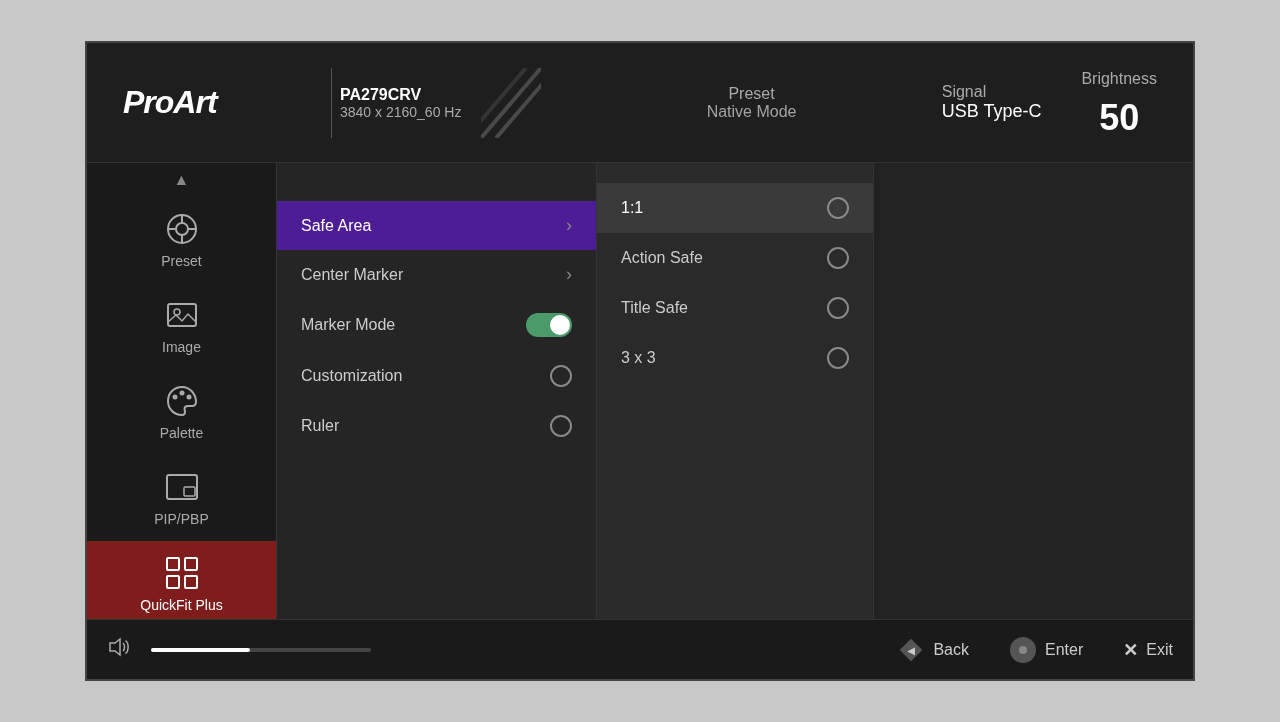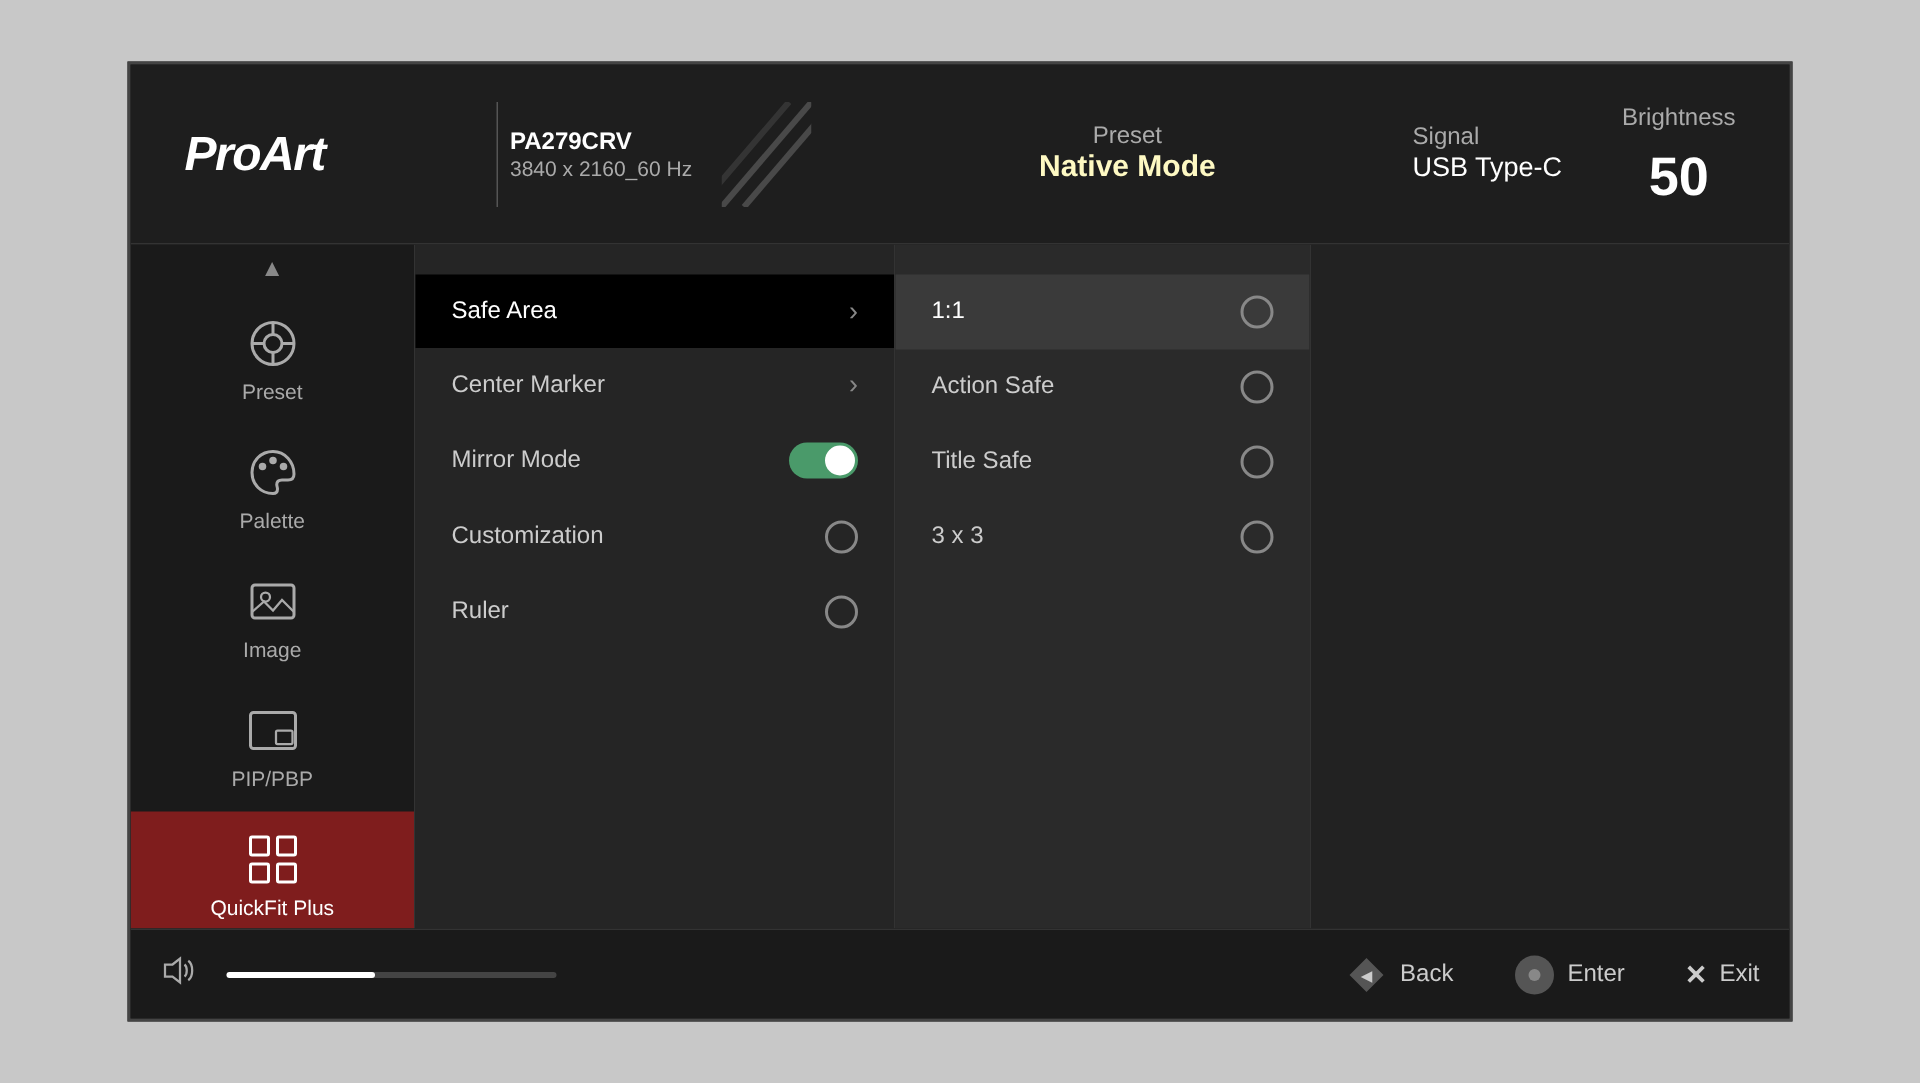--- a/index.html
+++ b/index.html
@@ -96,23 +96,23 @@
       flex-direction: column;
       align-items: center;
     }
 
     .preset-label {
       color: #aaa;
       font-size: 16px;
     }
 
     .preset-value {
-      color: #fef9c3;
-      font-size: 20px;
-      font-weight: bold;
+      color: #a3a3a3;
+      font-size: 16px;
+      font-weight: normal;
     }
 
     .signal-section {
       display: flex;
       flex-direction: column;
       align-items: flex-start;
       margin-right: 40px;
     }
 
     .signal-label {
@@ -222,22 +222,23 @@
       display: flex;
       align-items: center;
       justify-content: space-between;
       padding: 14px 24px;
       color: #ccc;
       cursor: pointer;
       font-size: 16px;
     }
 
     .menu-item.highlighted {
-      background: #000000;
-      color: #fff;
+      background: #4c1d95;
+      color: #fff;
+      margin-top: 18px;
     }
 
     .menu-item-right {
       display: flex;
       align-items: center;
       gap: 8px;
     }
 
     .arrow-icon {
       color: #888;
@@ -410,38 +411,38 @@
             <line x1="4" y1="18" x2="12" y2="18" stroke="#aaa" stroke-width="2"></line>
             <line x1="24" y1="18" x2="32" y2="18" stroke="#aaa" stroke-width="2"></line>
           </svg>
         </div>
         <span class="sidebar-label">Preset</span>
       </div>
 
       <div class="sidebar-item">
         <div class="sidebar-icon">
           <svg viewBox="0 0 36 36" fill="none" xmlns="http://www.w3.org/2000/svg">
+            <rect x="4" y="7" width="28" height="22" rx="2" stroke="#aaa" stroke-width="2"></rect>
+            <circle cx="13" cy="15" r="3" stroke="#aaa" stroke-width="1.5"></circle>
+            <path d="M4 25 L12 18 L18 24 L24 17 L32 25" stroke="#aaa" stroke-width="1.5" fill="none"></path>
+          </svg>
+        </div>
+        <span class="sidebar-label">Image</span>
+      </div>
+
+      <div class="sidebar-item">
+        <div class="sidebar-icon">
+          <svg viewBox="0 0 36 36" fill="none" xmlns="http://www.w3.org/2000/svg">
             <path d="M18 4 C10 4 4 10 4 18 C4 26 10 32 18 32 C20 32 21 31 21 29 C21 28 20.5 27 20.5 26 C20.5 24 22 23 24 23 L28 23 C30.5 23 32 21.5 32 19 C32 11 26 4 18 4Z" stroke="#aaa" stroke-width="2" fill="none"></path>
             <circle cx="11" cy="14" r="2.5" fill="#aaa"></circle>
             <circle cx="18" cy="10" r="2.5" fill="#aaa"></circle>
             <circle cx="25" cy="14" r="2.5" fill="#aaa"></circle>
           </svg>
         </div>
         <span class="sidebar-label">Palette</span>
-      </div>
-
-      <div class="sidebar-item">
-        <div class="sidebar-icon">
-          <svg viewBox="0 0 36 36" fill="none" xmlns="http://www.w3.org/2000/svg">
-            <rect x="4" y="7" width="28" height="22" rx="2" stroke="#aaa" stroke-width="2"></rect>
-            <circle cx="13" cy="15" r="3" stroke="#aaa" stroke-width="1.5"></circle>
-            <path d="M4 25 L12 18 L18 24 L24 17 L32 25" stroke="#aaa" stroke-width="1.5" fill="none"></path>
-          </svg>
-        </div>
-        <span class="sidebar-label">Image</span>
       </div>
 
       <div class="sidebar-item">
         <div class="sidebar-icon">
           <svg viewBox="0 0 36 36" fill="none" xmlns="http://www.w3.org/2000/svg">
             <rect x="3" y="6" width="30" height="24" rx="2" stroke="#aaa" stroke-width="2"></rect>
             <rect x="20" y="18" width="11" height="9" rx="1" stroke="#aaa" stroke-width="1.5"></rect>
           </svg>
         </div>
         <span class="sidebar-label">PIP/PBP</span>
@@ -475,21 +476,21 @@
         </div>
 
         <div class="menu-item">
           <span>Center Marker</span>
           <div class="menu-item-right">
             <span class="arrow-icon">›</span>
           </div>
         </div>
 
         <div class="menu-item">
-          <span>Mirror Mode</span>
+          <span>Marker Mode</span>
           <div class="menu-item-right">
             <div class="toggle-switch"></div>
           </div>
         </div>
 
         <div class="menu-item">
           <span>Customization</span>
           <div class="menu-item-right">
             <div class="radio-btn"></div>
           </div>

